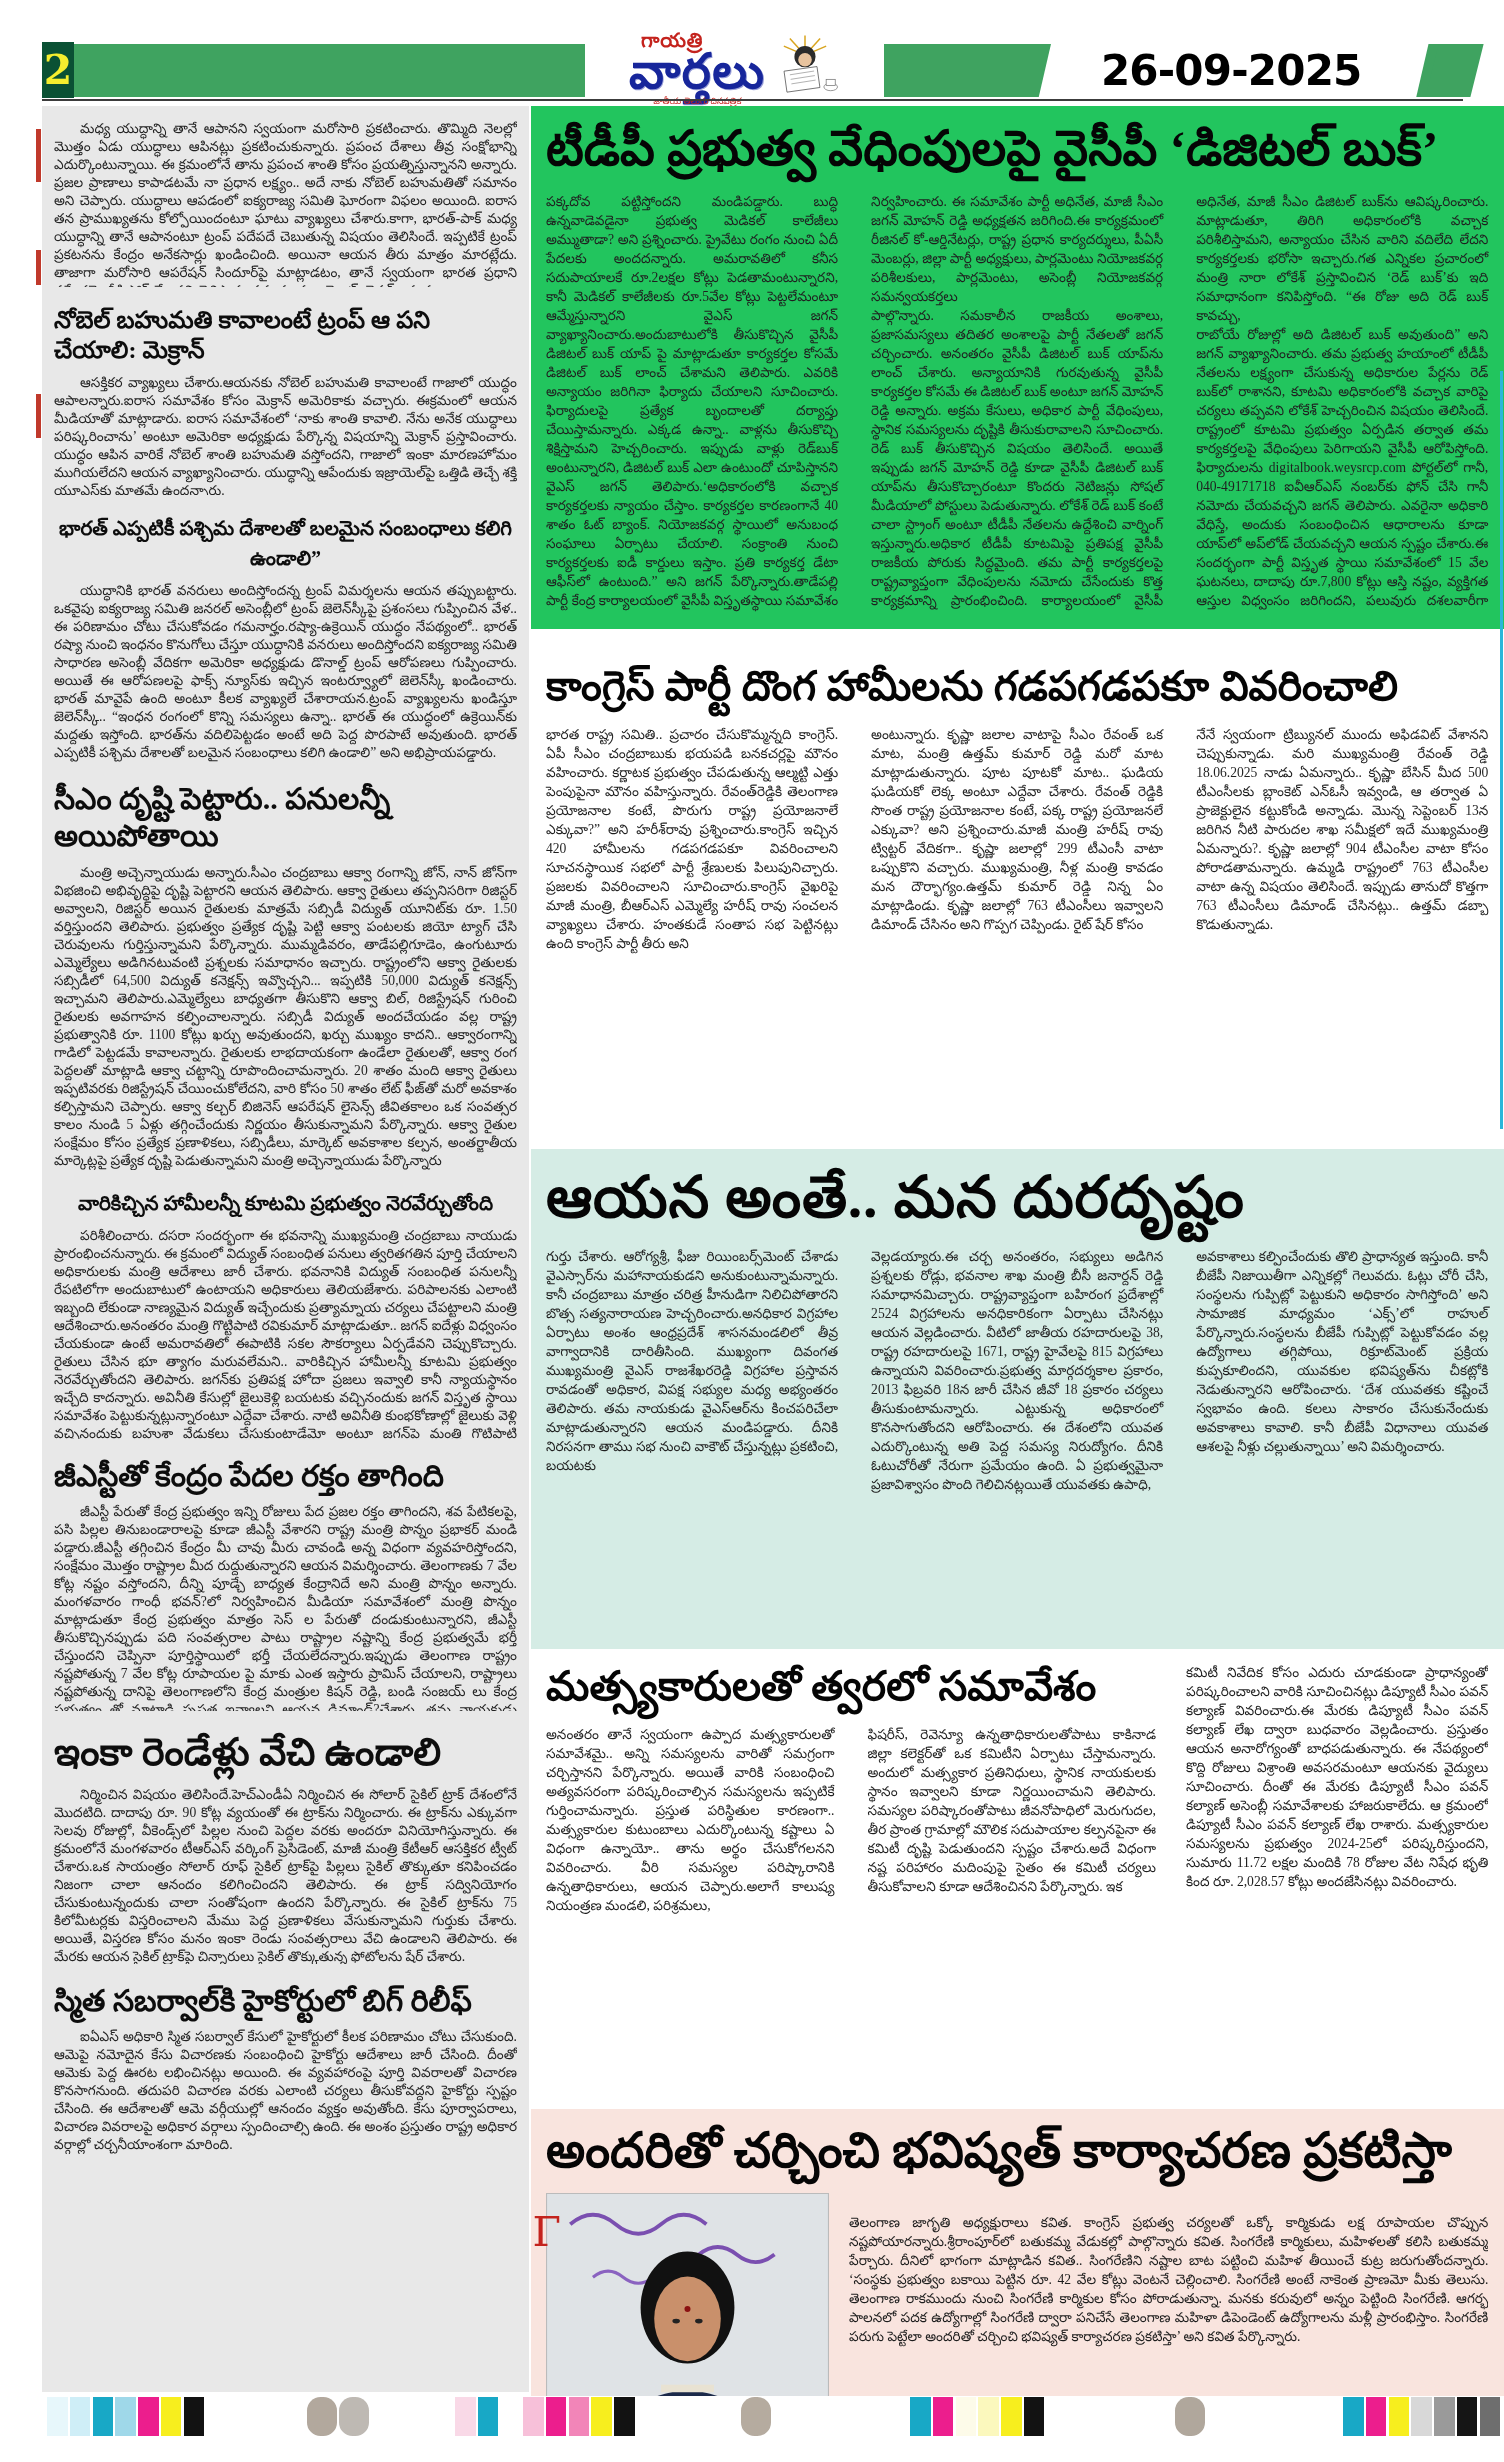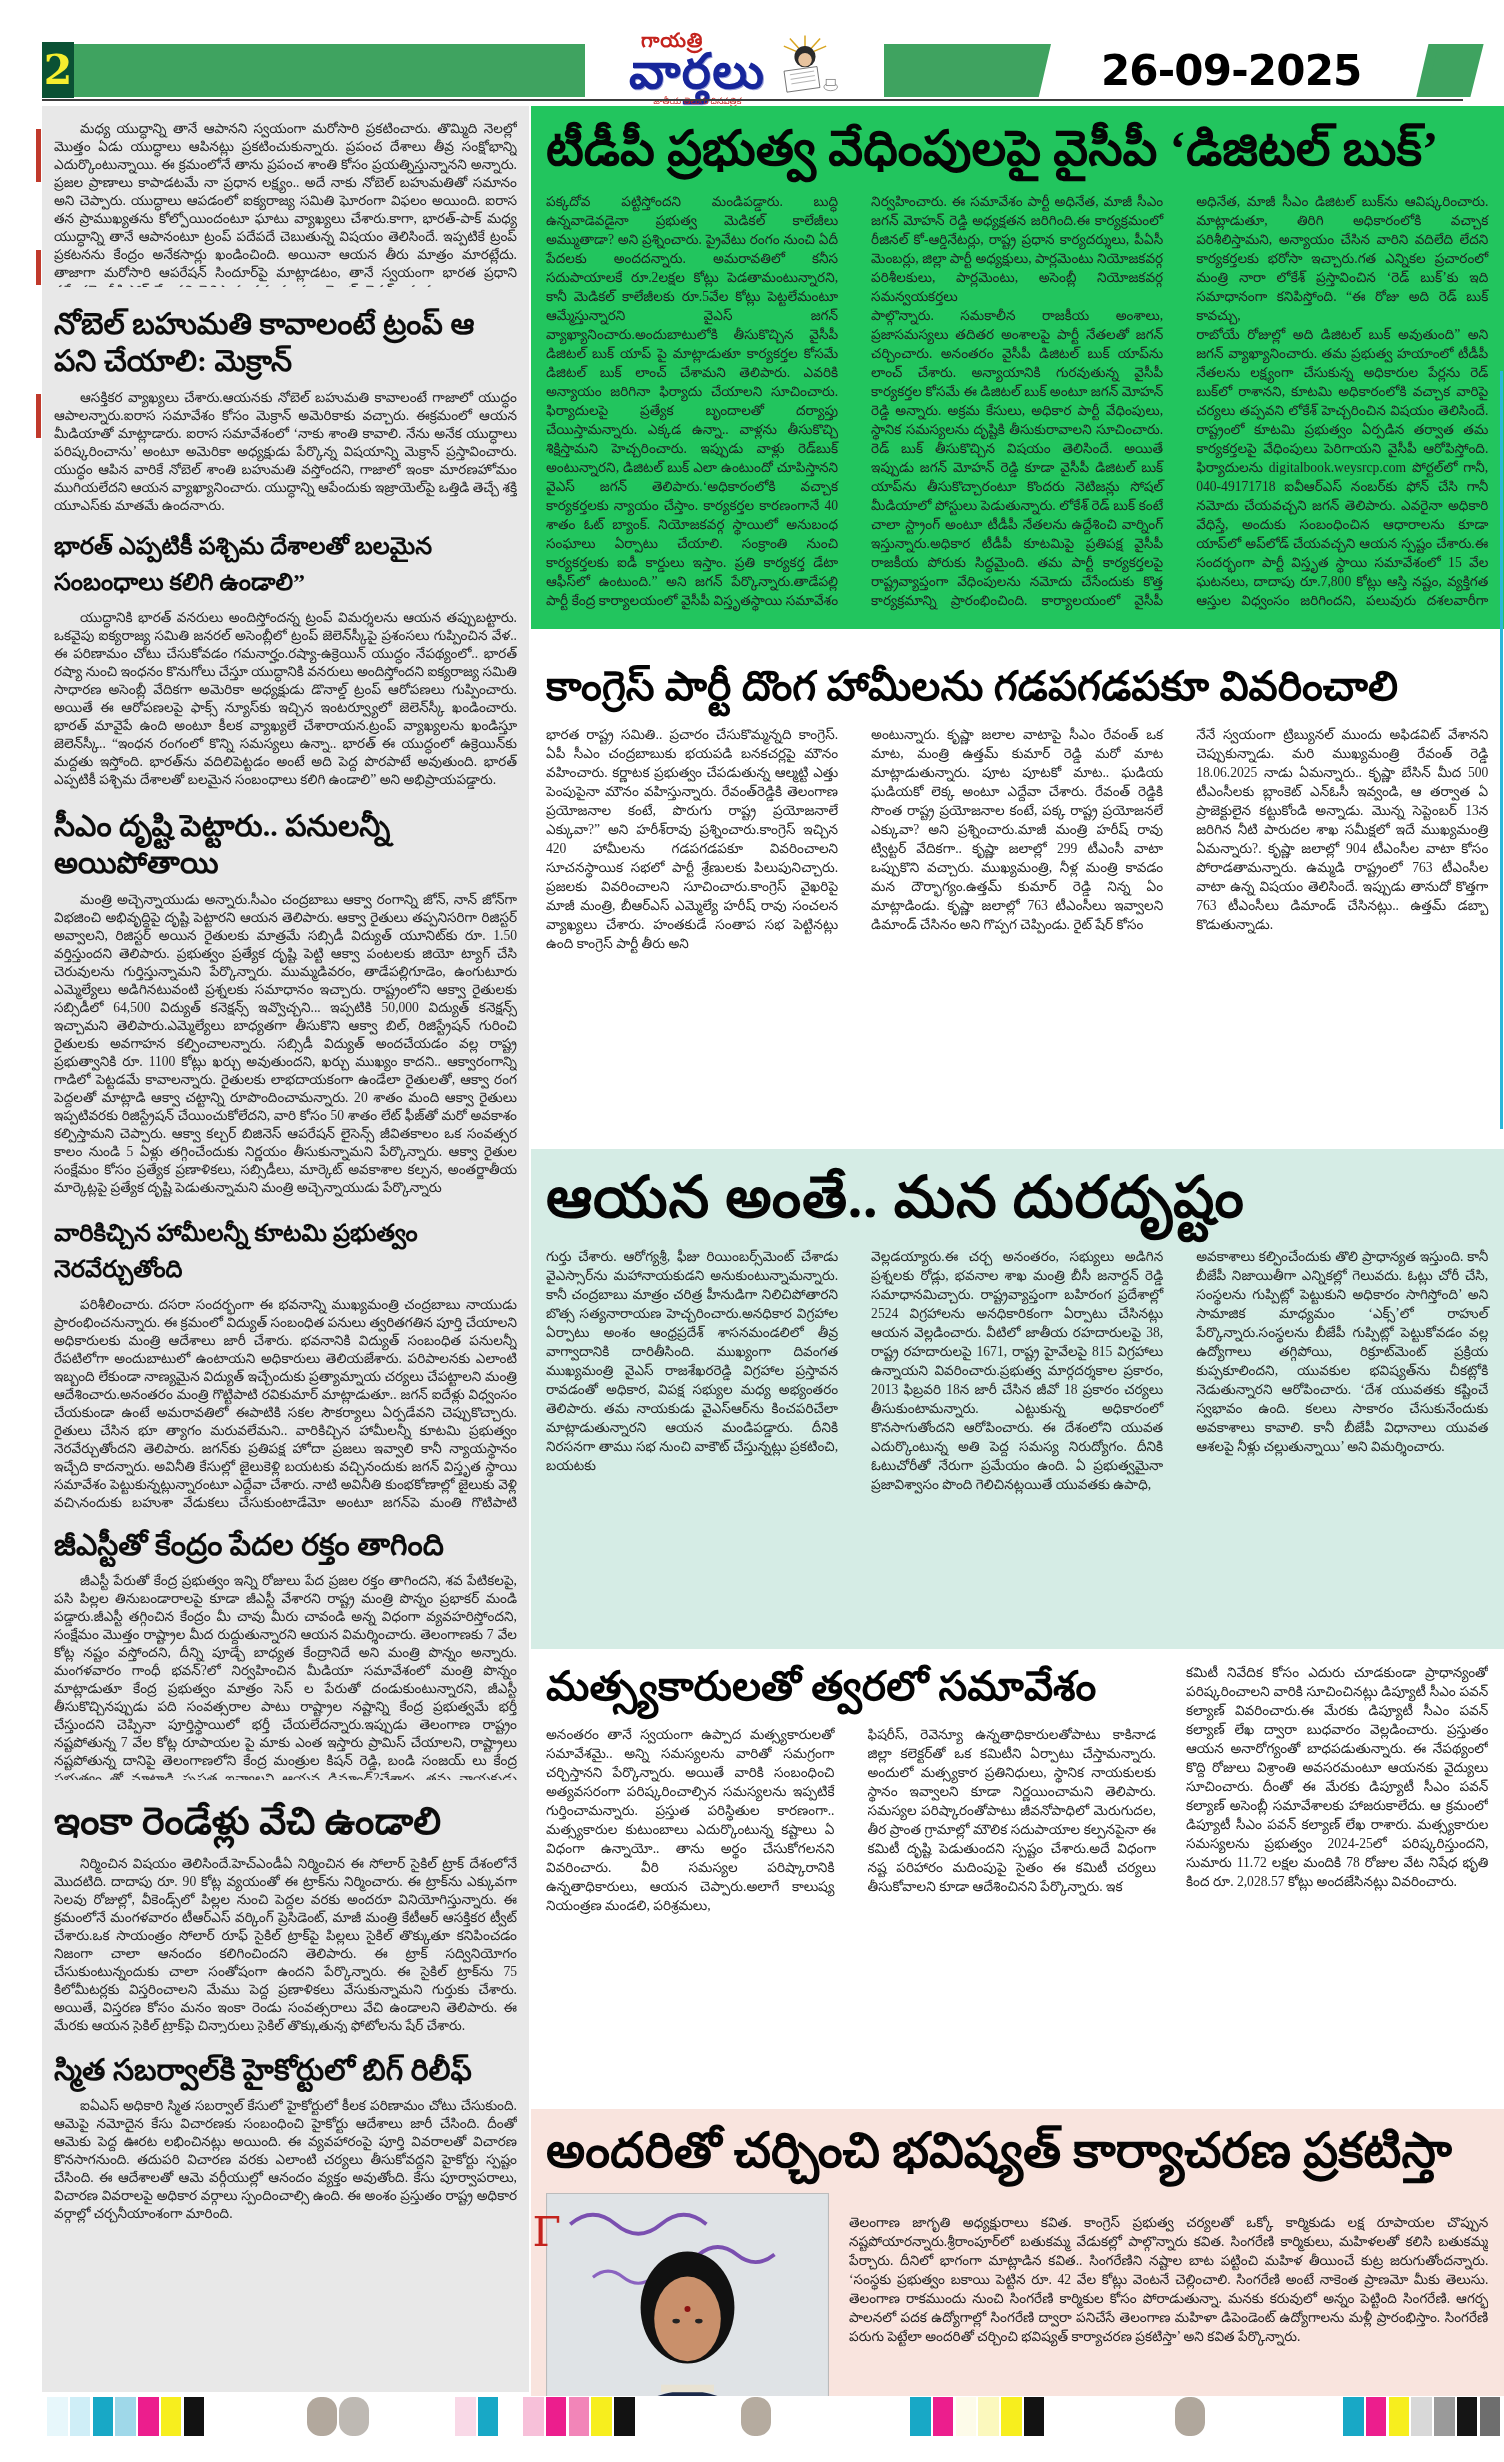--- a/index.html
+++ b/index.html
@@ -23,22 +23,22 @@
              display:flex;align-items:center;justify-content:center;box-shadow:4.5px 0 0 #ffffff;}
   .date-txt{transform:skewX(13deg);font-family:"DejaVu Sans", sans-serif;font-weight:bold;font-size:42px;
             letter-spacing:-0.8px;color:#000;}
   .hdr-rule{position:absolute;left:42px;top:99px;width:1421px;height:2.3px;background:#3c3c3c;}
   
   .left-col{position:absolute;left:42px;top:106px;width:487px;height:2286px;background:#e8e8e8;
             padding:13.6px 12px 0 12px;box-sizing:border-box;overflow:hidden;}
   .l-art{margin-bottom:18px;}
   .l-head{font-weight:bold;color:#0d0d0d;line-height:1.25;margin-bottom:9px;}
   .l-head.large{font-size:34px;}
-  .l-head.sub{font-size:30px;}
-  .l-head.twoline{font-size:24px;text-align:left;line-height:1.5;}
+  .l-head.sub{font-size:24px;}
+  .l-head.twoline{font-size:20px;text-align:center;line-height:1.5;}
   .l-head.xl{font-size:38px;}
   .l-head.med{font-size:30px;}
   .l-body{font-size:13.6px;line-height:18px;text-align:justify;color:#222;overflow:hidden;}
   .l-body .ind{display:inline-block;width:26px;}
   
   .right-col{position:absolute;left:531px;top:106px;width:974px;height:2290px;overflow:hidden;}
   .r-sec{position:relative;box-sizing:border-box;padding:10.6px 16.7px 0 15px;overflow:hidden;}
   .r-head{font-weight:bold;color:#050505;line-height:1.3;}
   .r-head.xl{font-size:49px;}
   .r-head.lg{font-size:41px;}

